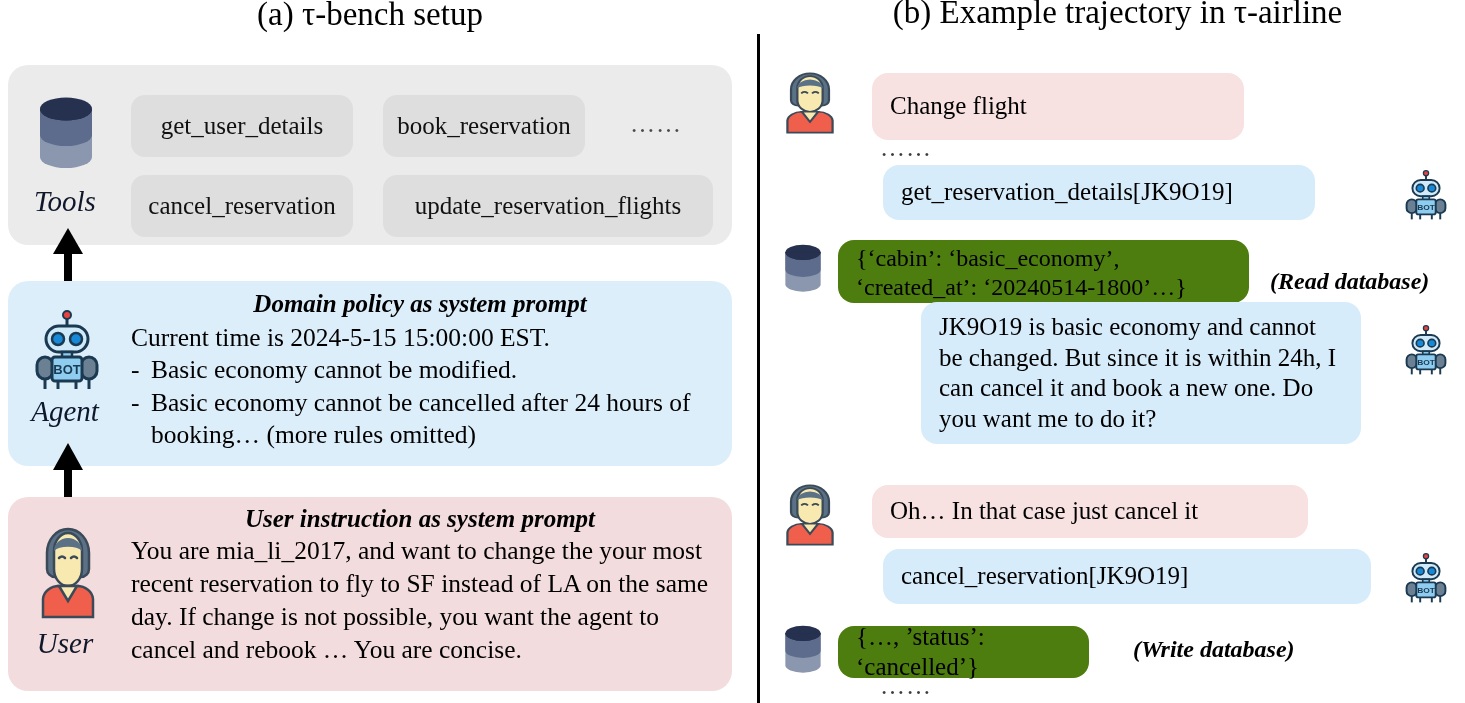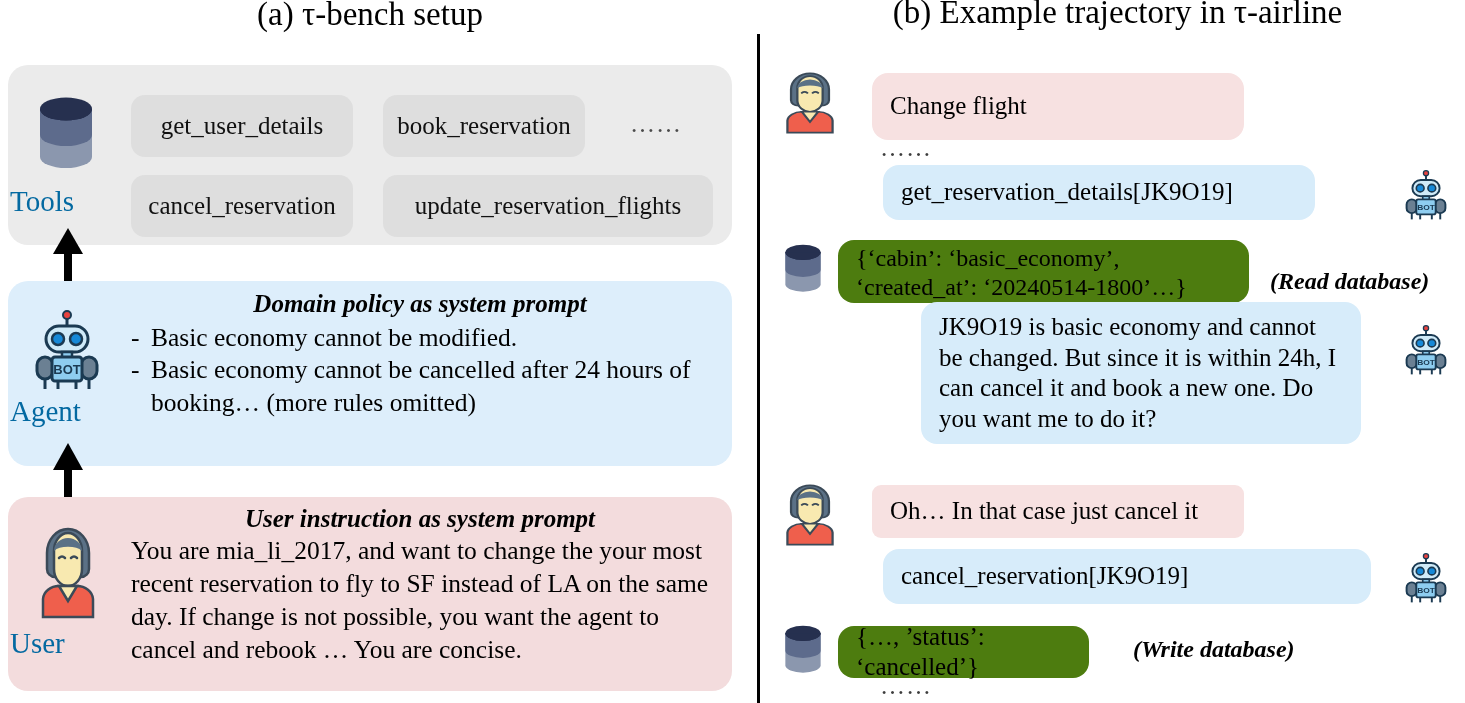--- a/index.html
+++ b/index.html
@@ -70,23 +70,24 @@
   .dots-left {
     position: absolute;
     left: 630px; top: 110px;
     font-size: 25px; letter-spacing: 1px; color: #4b4b4b;
   }
 
   
   .role-label {
     position: absolute;
     font-size: 29px;
-    text-align: left;
+    text-align: center;
     white-space: nowrap;
-    color: #0369a1;
+    color: #0f172a;
+    font-style: italic;
   }
   #tools-label { left: 10px; top: 185px; width: 110px; }
   #agent-label { left: 10px; top: 395px; width: 110px; }
   #user-label  { left: 10px; top: 627px; width: 110px; }
 
   
   .icon-box { position: absolute; }
   #tools-icon-box { left: 38px; top: 95px;  width: 56px; height: 78px; }
   #agent-icon-box { left: 33px; top: 310px; width: 68px; height: 80px; }
   #user-icon-box  { left: 37px; top: 527px; width: 62px; height: 92px; }
@@ -166,21 +167,21 @@
   #r-db-1       { left: 784px; top: 243px; width: 38px; height: 52px; }
   #r-bubble-3   { left: 838px; top: 240px; width: 411px; height: 63px;
                   align-items: flex-start; padding-top: 4px; font-size: 24px; }
   #r-note-1     { left: 1270px; top: 258px; margin-top: 10px; }
 
   #r-bubble-4   { left: 921px; top: 302px; width: 440px; height: 142px;
                   align-items: flex-start; padding-top: 10px; }
   #r-bot-2      { left: 1404px; top: 325px; width: 44px; height: 50px; }
 
   #r-avatar-2   { left: 782px; top: 484px; width: 56px; height: 62px; }
-  #r-bubble-5   { left: 872px; top: 485px; width: 372px; height: 53px; border-radius: 9px; }
+  #r-bubble-5   { left: 872px; top: 485px; width: 436px; height: 53px; }
 
   #r-bubble-6   { left: 883px; top: 549px; width: 488px; height: 55px; }
   #r-bot-3      { left: 1404px; top: 553px; width: 44px; height: 50px; }
 
   #r-db-2       { left: 784px; top: 624px; width: 38px; height: 52px; }
   #r-bubble-7   { left: 838px; top: 626px; width: 251px; height: 52px; }
   #r-note-2     { left: 1133px; top: 636px; }
   #r-dots-2     { left: 880px; top: 672px; }
 </style>
 </head>
@@ -235,20 +236,21 @@
     <line x1="56" y1="69" x2="56" y2="79" stroke="#1b3a52" stroke-width="3"></line>
     <line x1="25" y1="71" x2="25" y2="79" stroke="#1b3a52" stroke-width="3"></line>
     <line x1="43" y1="71" x2="43" y2="79" stroke="#1b3a52" stroke-width="3"></line>
   </svg>
 </div>
 <div class="role-label" id="agent-label">Agent</div>
 
 <div class="panel-head" id="agent-head">Domain policy as system prompt</div>
 
 <div id="agent-body">
+  <div>Current time is 2024-5-15 15:00:00 EST.</div>
   <div class="rule-row">
     <span class="rule-dash">-</span>
     <span class="rule-text">Basic economy cannot be modified.</span>
   </div>
   <div class="rule-row">
     <span class="rule-dash">-</span>
     <span class="rule-text">Basic economy cannot be cancelled after 24 hours of booking… (more rules omitted)</span>
   </div>
 </div>
 

